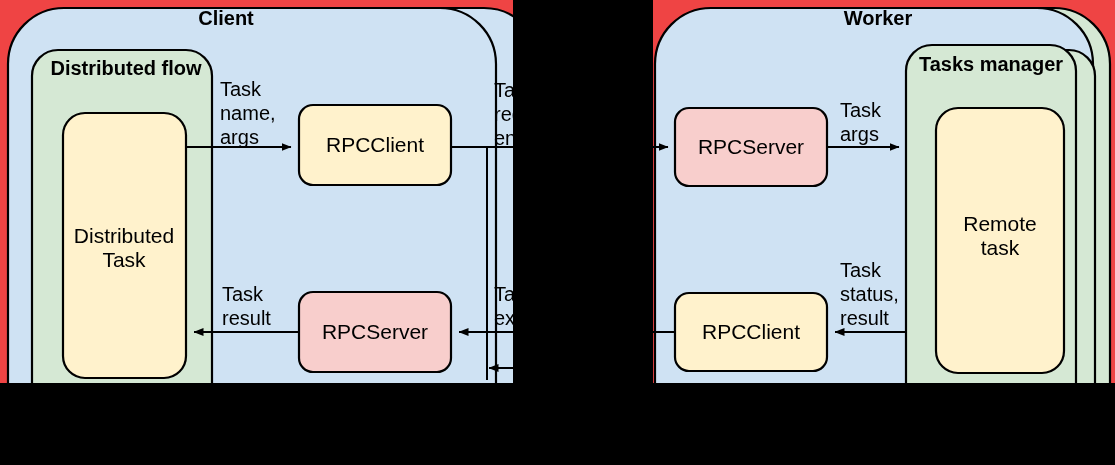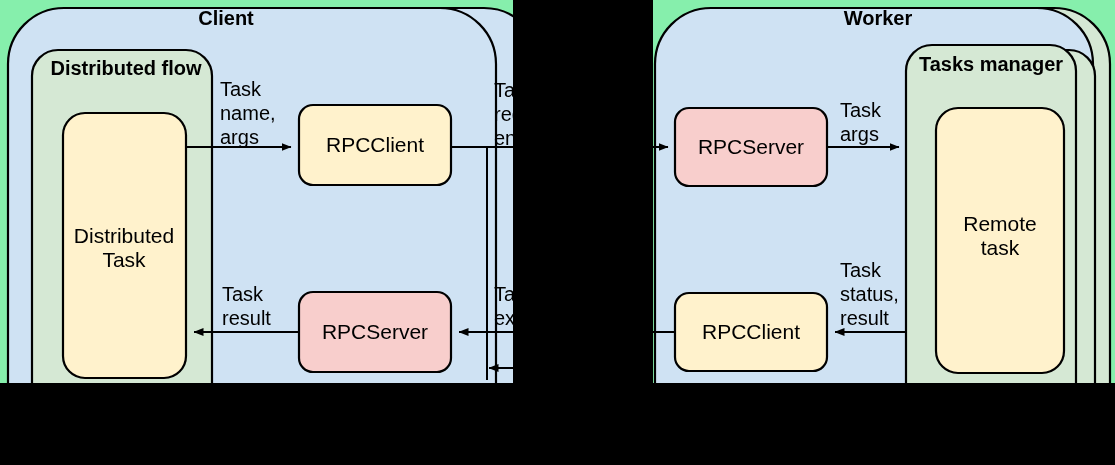--- a/index.html
+++ b/index.html
@@ -4,21 +4,21 @@
 <style>
   html, body {
     margin: 0;
     padding: 0;
     background: #000000;
   }
   #diagram-root {
     position: relative;
     width: 1115px;
     height: 383px;
-    background: #86efac;
+    background: #ef4444;
     overflow: hidden;
     font-family: "Liberation Sans", sans-serif;
   }
   svg#diagram-svg {
     display: block;
     width: 1115px;
     height: 465px;
   }
   .node-label, .edge-label, .group-title {
     font-family: "Liberation Sans", sans-serif;

